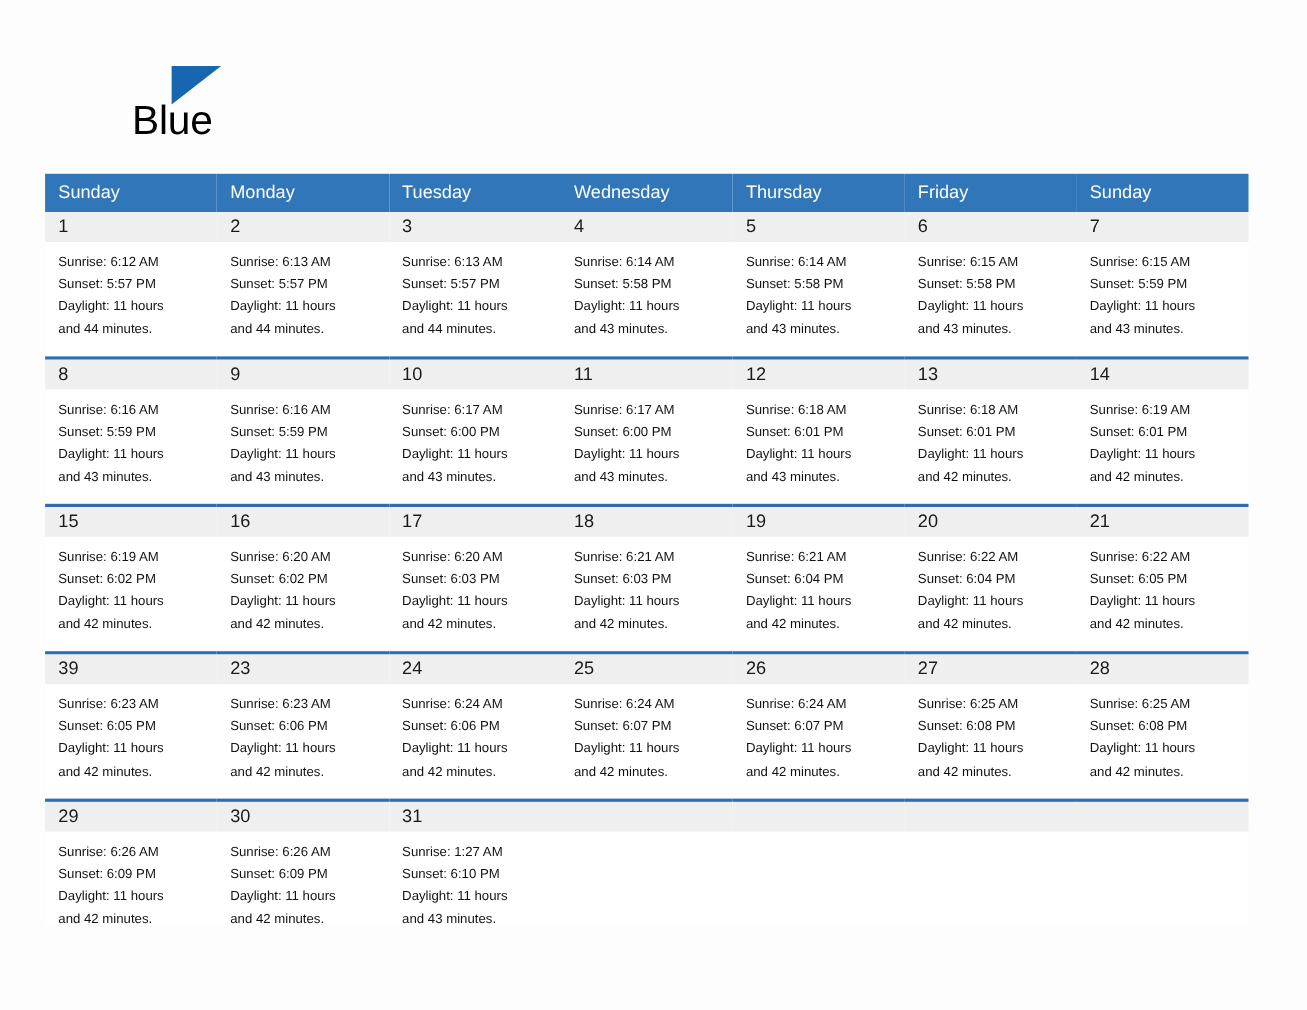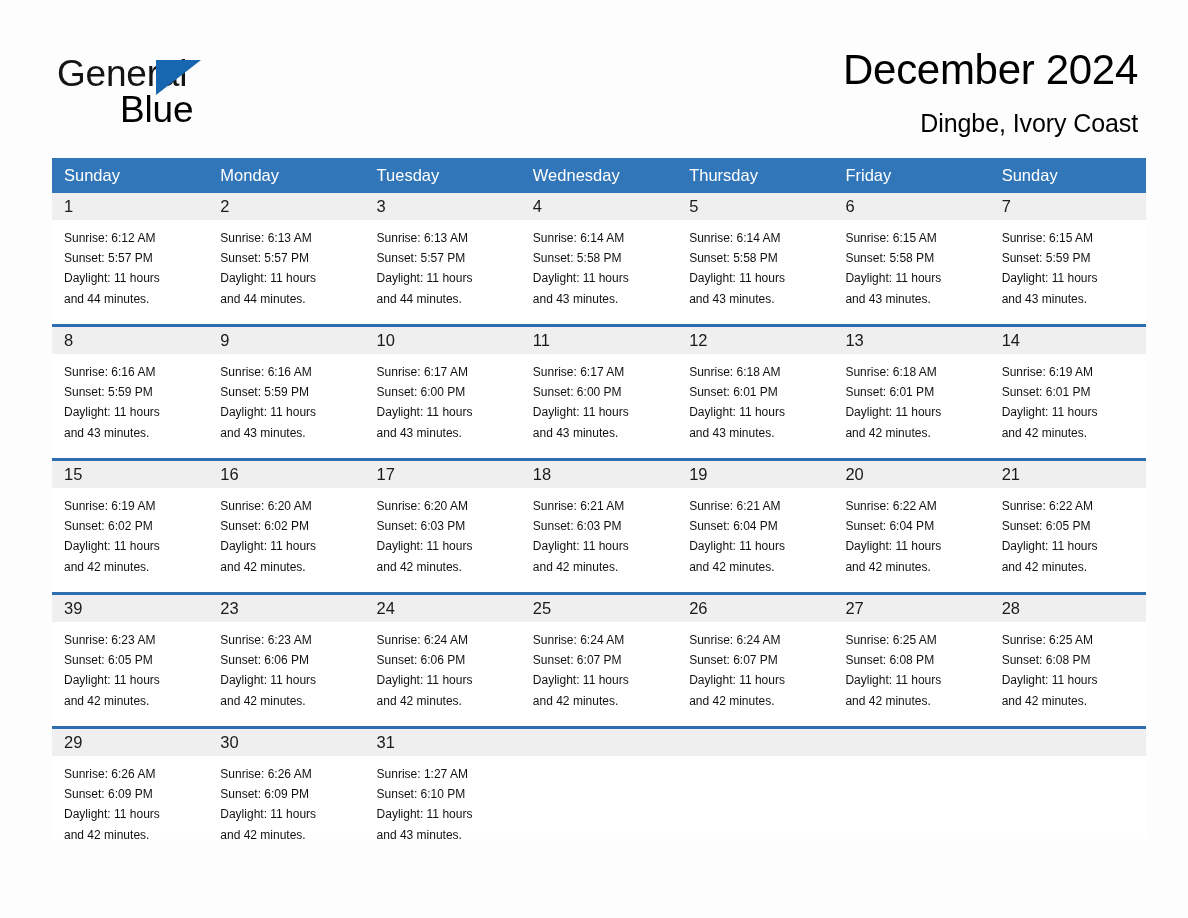--- a/index.html
+++ b/index.html
@@ -86,21 +86,21 @@
     font-size: 25px;
     line-height: 34px;
     color: #000;
     margin: 10px 0 0 0;
     letter-spacing: -0.1px;
   }
 
   
   .calendar {
     position: absolute;
-    left: 52px;
+    left: 41px;
     top: 158px;
     width: 1094px;
     border-collapse: collapse;
     table-layout: fixed;
   }
   .calendar col { width: 156.28px; }
 
   .calendar thead th {
     background: #3176b8;
     color: #ffffff;
@@ -155,29 +155,24 @@
   .daybody div { white-space: nowrap; }
 </style>
 </head>
 <body>
 
 <div class="page">
 
   <div class="header">
 
     <div class="logo">
-      <span class="logo-general">General</span>
       <span class="logo-triangle"></span>
       <span class="logo-blue">Blue</span>
     </div>
 
-    <div class="title-block">
-      <h1 class="cal-title">December 2024</h1>
-      <div class="cal-subtitle">Dingbe, Ivory Coast</div>
-    </div>
 
   </div>
 
   <table class="calendar">
     <colgroup>
       <col>
         <col>
         <col>
         <col>
         <col>

